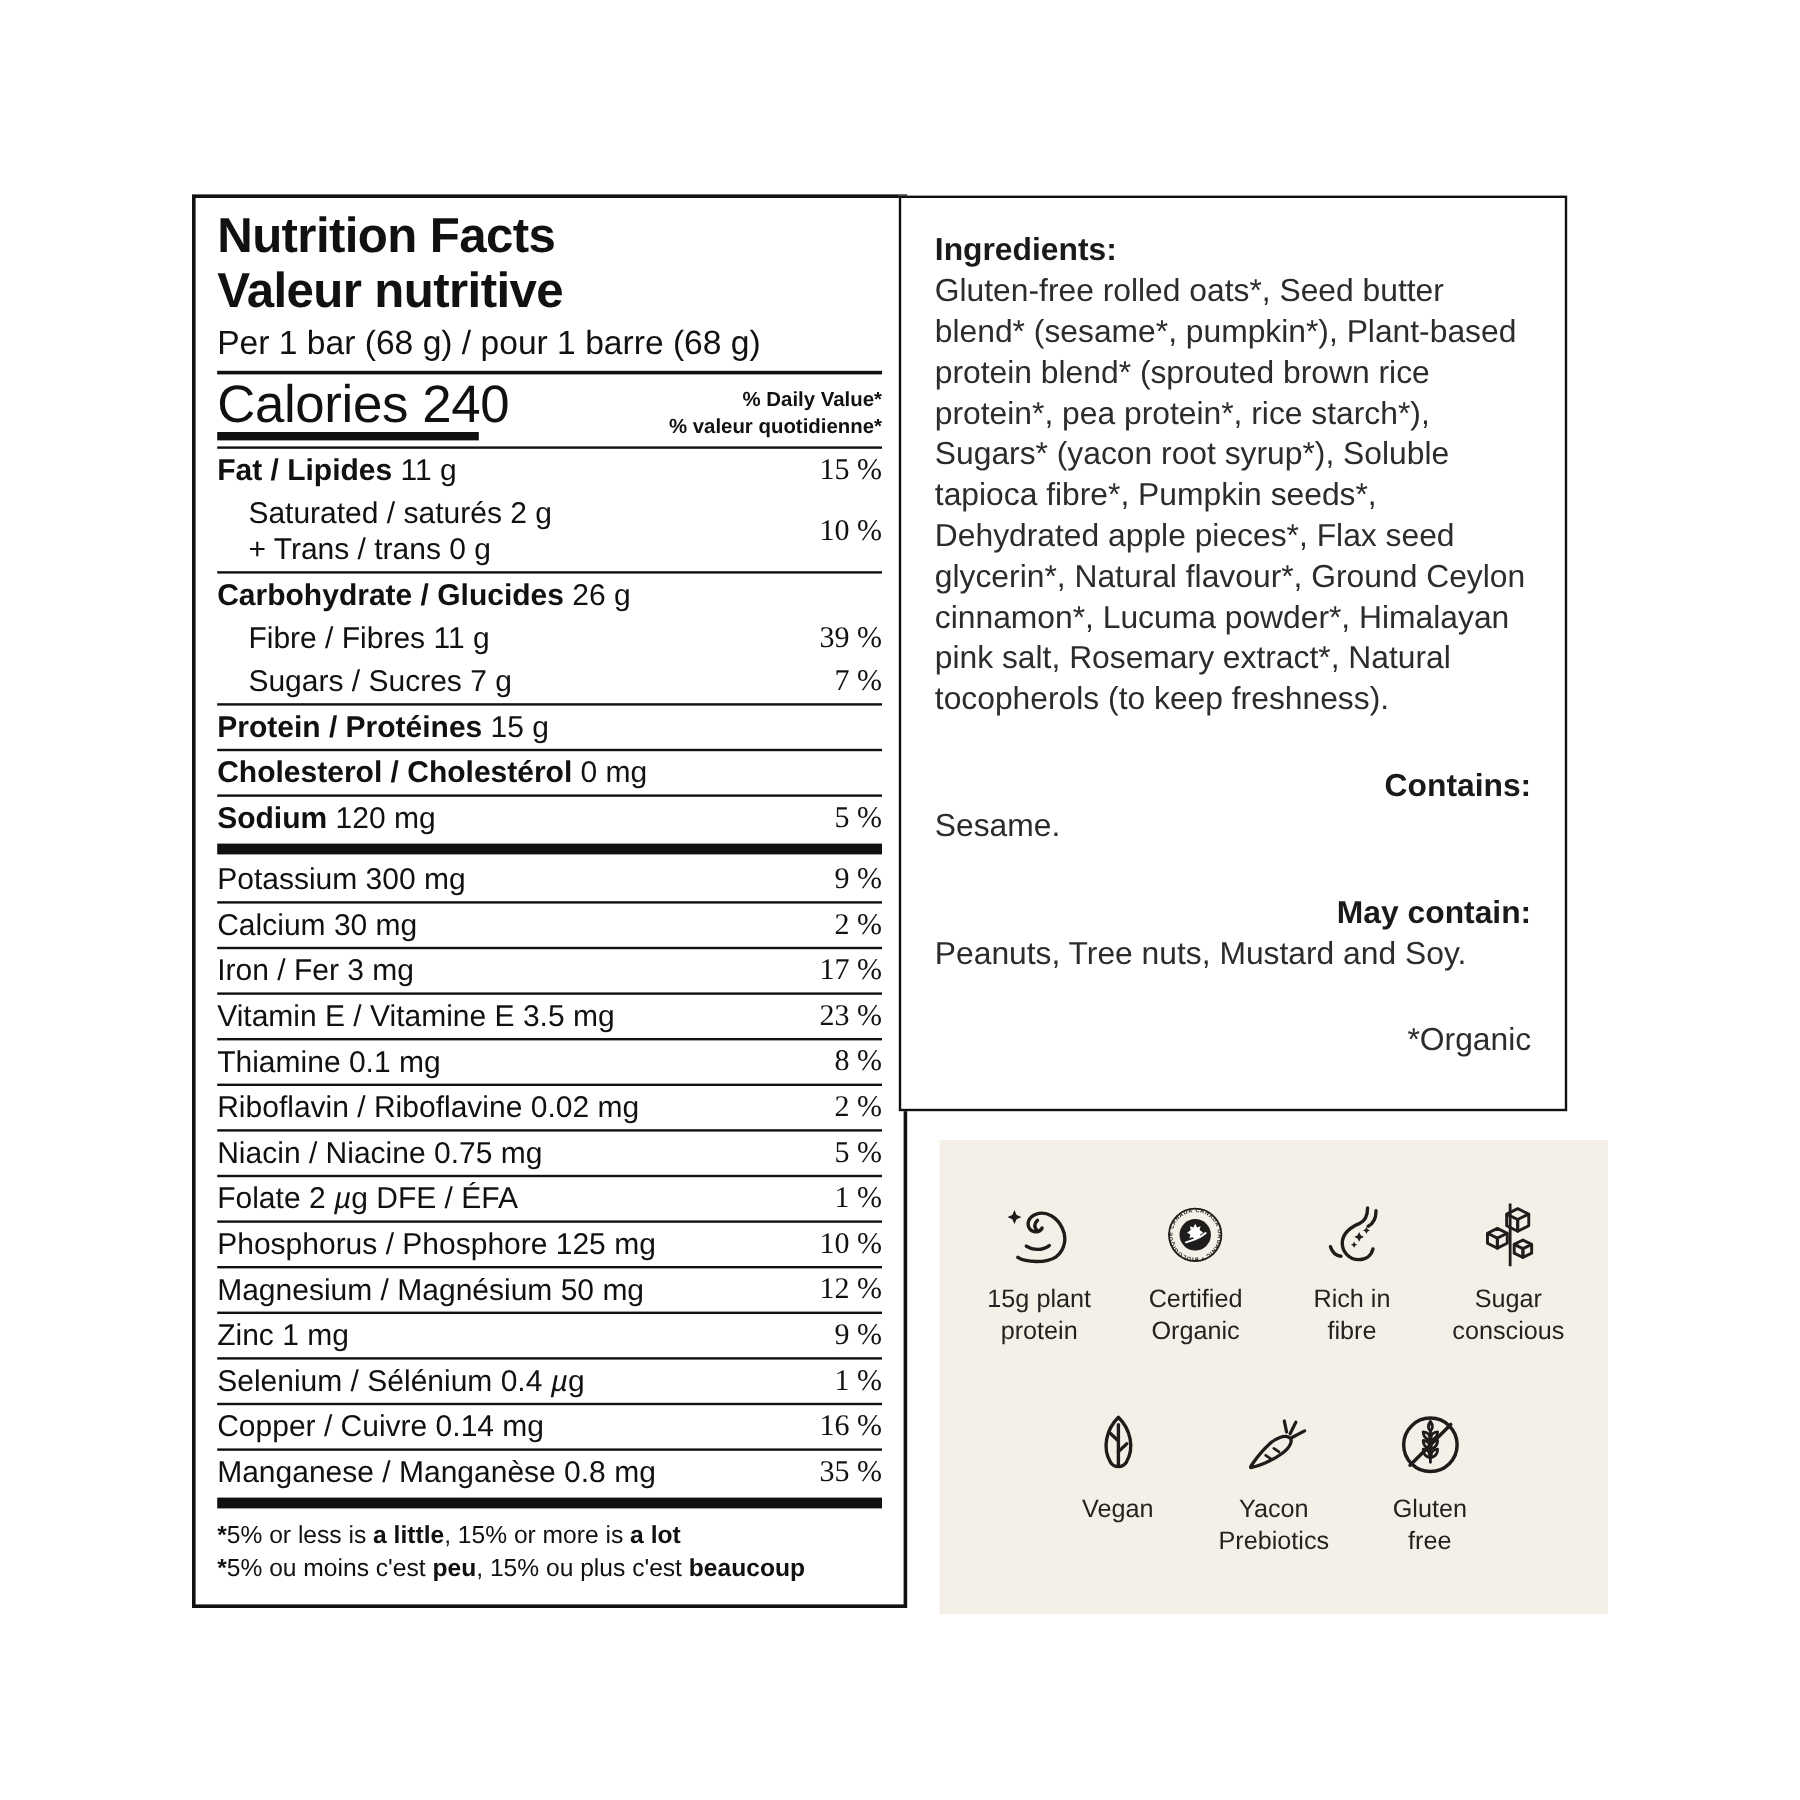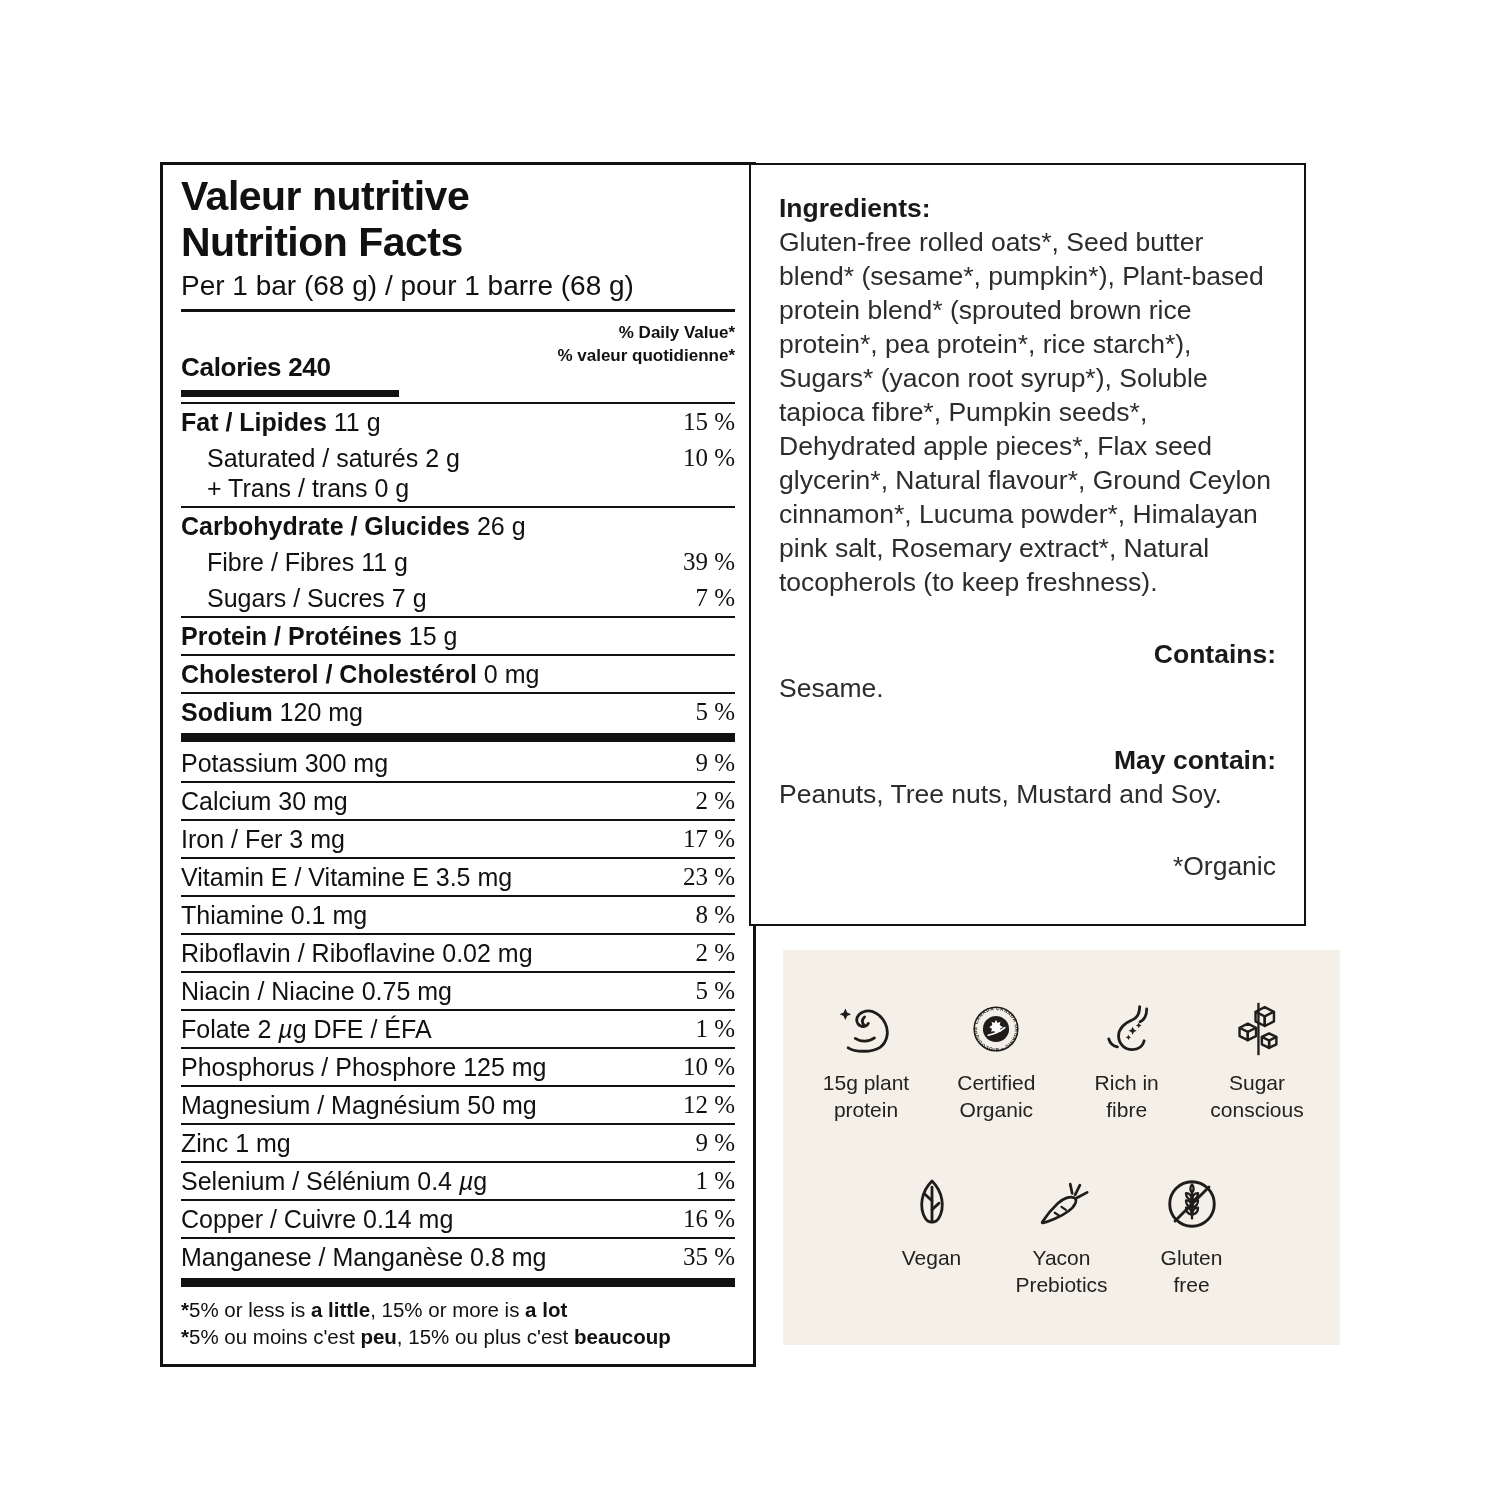--- a/index.html
+++ b/index.html
@@ -9,26 +9,26 @@
   }
   
   .nf-panel {
     position:absolute; left:160px; top:162px; width:596px; min-height:1178px;
     border:3px solid #111; box-sizing:border-box; padding:8px 18px 14px 18px; background:#fff;
   }
   .nf-title { font-size:41px; font-weight:bold; line-height:46px; margin:0; letter-spacing:-0.5px; }
   .serving { font-size:28px; line-height:40px; margin-top:1px; }
   .rule-3 { height:3px; background:#111; margin-top:3px; }
   .cal-block { display:flex; justify-content:space-between; align-items:flex-start; padding:7px 0 5px; }
-  .cal-text { font-size:26px; font-weight:bold; line-height:37px; letter-spacing:-0.3px;margin-top:30px; }
+  .cal-text { font-size:44px; font-weight:normal; line-height:37px; letter-spacing:-0.3px; }
   .cal-bar { width:218px; height:7px; background:#111; margin-top:4px; }
   .cal-right { text-align:right; font-size:17px; font-weight:bold; line-height:23px; padding-top:2px; }
   .rule-thin { height:2px; background:#111; }
   .nf-row { display:flex; justify-content:space-between; align-items:flex-start; padding:3px 0; font-size:25px; line-height:30px; }
-  .nf-row.center { }
+  .nf-row.center { align-items:center; }
   .nf-label .b, .b { font-weight:bold; }
   .i { font-style:italic; }
   .indent { padding-left:26px; }
   .nf-pct { white-space:nowrap; padding-left:10px;font-family:Liberation Serif, serif; }
   .sep-thin { height:2px; background:#111; }
   .sep-thick { height:9px; background:#111; margin:3px 0; }
   .nf-foot { font-size:20.5px; line-height:27px; }
   #nf-footnotes { margin-top:9px; }
   
   .ing-panel {
@@ -52,22 +52,22 @@
   .badge-icon svg { display:block; }
   .badge-label { margin-top:9px; text-align:center; font-size:21px; line-height:27px; color:#242220; }
   .seal-text { font-size:4.9px; font-weight:bold; letter-spacing:0.5px; fill:#1f1d1b; }
 </style>
 </head>
 <body>
 
 <div class="canvas">
 
   <section class="nf-panel">
+    <h1 class="nf-title">Nutrition Facts</h1>
     <h1 class="nf-title">Valeur nutritive</h1>
-    <h1 class="nf-title">Nutrition Facts</h1>
     <div class="serving">Per 1 bar (68 g) / pour 1 barre (68 g)</div>
     <div class="rule-3"></div>
     <div class="cal-block">
       <div class="cal-left">
         <div class="cal-text">Calories 240</div>
         <div class="cal-bar"></div>
       </div>
       <div class="cal-right">
         <div>% Daily Value*</div>
         <div>% valeur quotidienne*</div>

